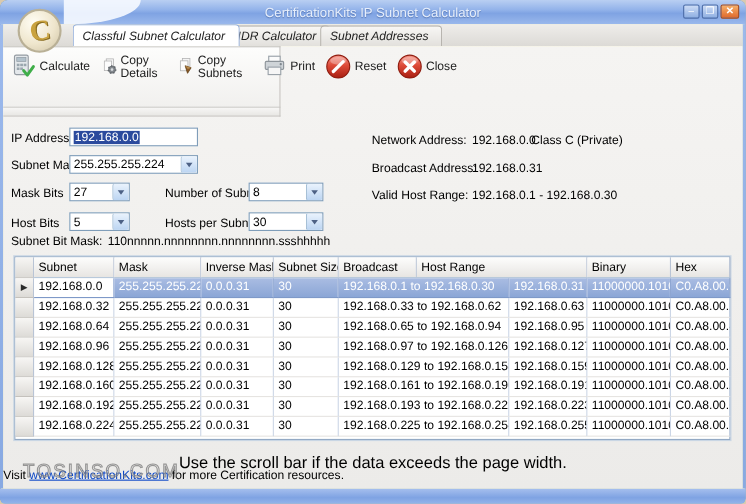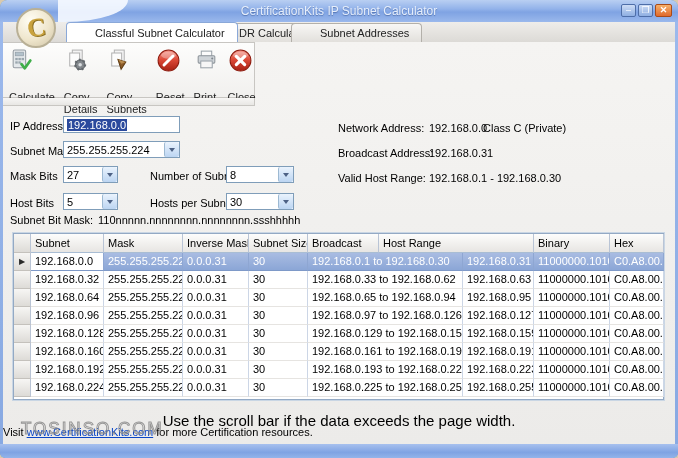--- a/index.html
+++ b/index.html
@@ -35,38 +35,38 @@
   
   .logo { position:absolute; left:16px; top:8px; width:40px; height:40px;
     border-radius:50%; background:radial-gradient(circle at 35% 30%, #fffdf4, #efe6cd 55%, #cfc3a4);
     border:2px solid #b9b096; z-index:5; display:flex; align-items:center; justify-content:center; }
   .logo-c { font-family:"Liberation Serif", serif; font-weight:bold; font-size:26px;
     color:#c9a23e; text-shadow:1px 1px 0 #8a6d20; transform:rotate(-8deg); }
 
   
   .tabstrip { position:absolute; left:3px; top:22px; width:672px; height:20px;
     background:linear-gradient(#efedea,#dcdad6); }
-  .tab { position:absolute; top:1px; height:19px; padding:3px 12px 0 28px;
+  .tab { position:absolute; top:1px; height:19px; padding:3px 12px 0 8px;
     font-size:11px; color:#222; background:linear-gradient(#f8f7f5,#e2e0dc);
-    border:1px solid #b3b0aa; border-bottom:none; border-radius:4px 4px 0 0; }
+    border:1px solid #b3b0aa; border-bottom:none; border-radius:4px 4px 0 0;font-style:italic; }
   .tab.active { background:#fff; border-color:#8aa8d8; height:20px; top:0;
     padding-top:4px; z-index:2; }
 
   
   .tabpage { position:absolute; left:3px; top:42px; width:672px; height:402px;
     background:linear-gradient(#f5f4f2,#ecebe9); }
 
   
   .toolbar { position:absolute; left:0; top:0; width:252px; height:56px;
     background:linear-gradient(#fdfdfc,#f1f0ee); border:1px solid #c8c6c2;
     border-left:none; display:flex; align-items:flex-start; padding:3px 4px; gap:5px; }
   .toolbar-strip { position:absolute; left:0; top:56px; width:252px; height:8px;
     background:linear-gradient(#f7f6f5,#e8e7e4); border:1px solid #c8c6c2;
     border-top:none; border-left:none; }
-  .tbtn { display:flex; flex-direction:column; gap:18px;
+  .tbtn { display:flex; flex-direction:row; align-items:center; gap:2px;
     padding:2px 2px; font-size:11px; color:#222; cursor:default; }
   .tbtn svg { width:25px; height:25px; }
 
   
   .lbl { position:absolute; font-size:11px; color:#000; }
   .field { position:absolute; height:17px; background:#fff;
     border:1px solid #7f9db9; font-size:11px; padding:2px 3px; }
   .seltext { background:#2b4a9d; color:#fff; padding:0 1px; }
   .combo { position:absolute; height:17px; background:#fff;
     border:1px solid #7f9db9; font-size:11px; display:flex; }
@@ -182,34 +182,34 @@
         <svg viewBox="0 0 24 24">
           <rect x="8" y="2" width="9.5" height="12.5" fill="#f4f4f4" stroke="#b3b3b3"></rect>
           <rect x="5.5" y="4.8" width="9.5" height="12.5" fill="#fcfcfc" stroke="#b3b3b3"></rect>
           <path d="M11.5 11 L19 13.5 L14.5 20.5 Z" fill="#8a5a28" stroke="#5f3c14"></path>
           <path d="M11.5 11 L19 13.5 L14.8 15.2 Z" fill="#b98c4e"></path>
         </svg>
         <span>Copy Subnets</span>
       </div>
       <div class="tbtn">
         <svg viewBox="0 0 24 24">
-          <circle cx="12" cy="12" r="10" fill="url(#gRed)" stroke="#8f1d10"></circle>
-          <rect x="4.5" y="10.6" width="15" height="2.8" rx="1.4" fill="#fff" transform="rotate(-45 12 12)"></rect>
-          <ellipse cx="12" cy="7" rx="7" ry="3.4" fill="#fff" opacity=".3"></ellipse>
-        </svg>
-        <span>Reset</span>
-      </div>
-      <div class="tbtn">
-        <svg viewBox="0 0 24 24">
           <rect x="7" y="3" width="10" height="5" fill="#fbfbfb" stroke="#9aa2a9"></rect>
           <rect x="4" y="7.5" width="16" height="7" rx="1" fill="#cfd4d8" stroke="#8d949a"></rect>
           <rect x="6.5" y="12.5" width="11" height="6.5" fill="#f6f6f6" stroke="#9aa2a9"></rect>
           <circle cx="17.5" cy="10" r="1" fill="#7e868d"></circle>
         </svg>
         <span>Print</span>
+      </div>
+      <div class="tbtn">
+        <svg viewBox="0 0 24 24">
+          <circle cx="12" cy="12" r="10" fill="url(#gRed)" stroke="#8f1d10"></circle>
+          <rect x="4.5" y="10.6" width="15" height="2.8" rx="1.4" fill="#fff" transform="rotate(-45 12 12)"></rect>
+          <ellipse cx="12" cy="7" rx="7" ry="3.4" fill="#fff" opacity=".3"></ellipse>
+        </svg>
+        <span>Reset</span>
       </div>
       <div class="tbtn">
         <svg viewBox="0 0 24 24">
           <circle cx="12" cy="12" r="10" fill="url(#gRed)" stroke="#8f1d10"></circle>
           <path d="M8 8 L16 16 M16 8 L8 16" stroke="#fff" stroke-width="3" stroke-linecap="round"></path>
           <ellipse cx="12" cy="7" rx="7" ry="3.4" fill="#fff" opacity=".3"></ellipse>
         </svg>
         <span>Close</span>
       </div>
     </div>

